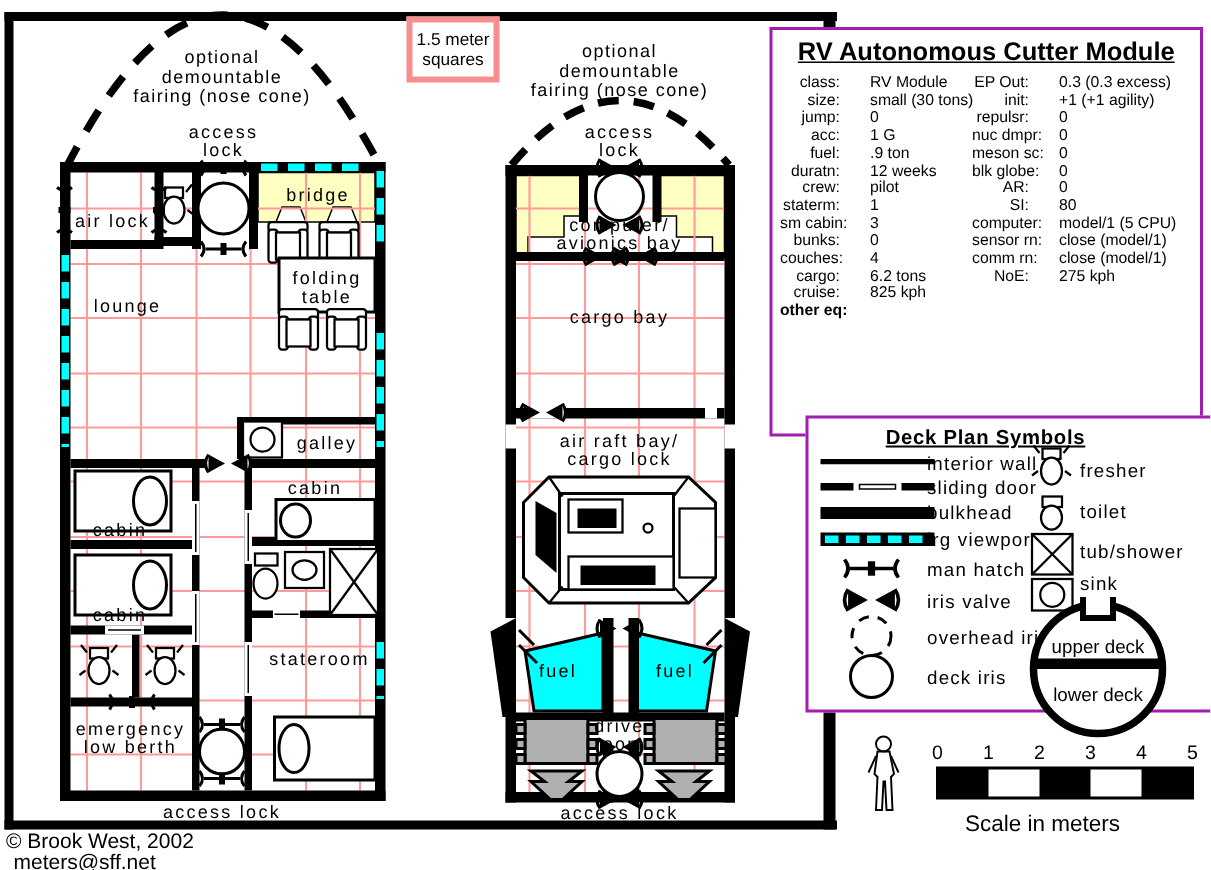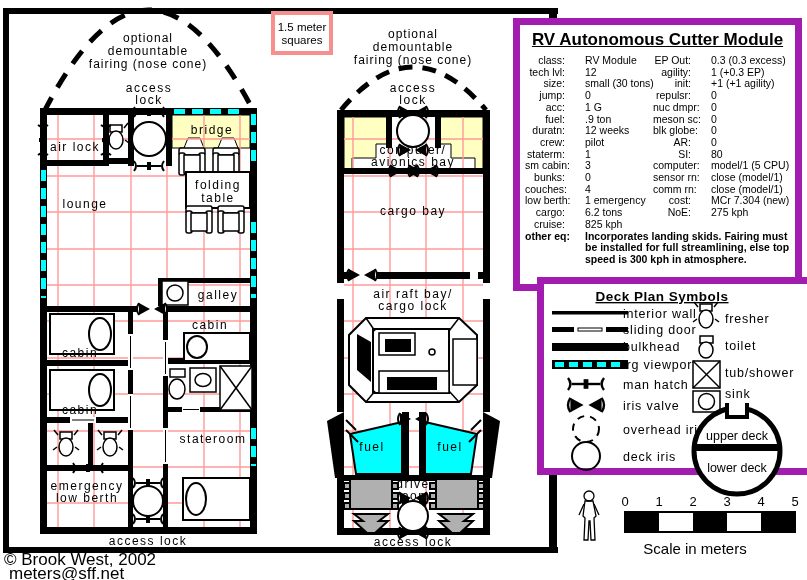--- a/index.html
+++ b/index.html
@@ -1,36 +1,36 @@
 <!DOCTYPE html>
 <html><head>
 <meta charset="utf-8">
 <style>
   html,body{margin:0;padding:0;background:#fff;}
   #root{position:relative;width:807px;height:580px;background:#fff;overflow:hidden;
         font-family:"Liberation Sans",sans-serif;color:#000;}
   svg text{fill:#000;}
   .pl{font-family:"Liberation Sans",sans-serif;font-size:12px;letter-spacing:1.5px;text-anchor:middle;}
   .fairing{font-size:12px;letter-spacing:1px;}
-  .panel{position:absolute;background:#fff;border:7px solid #a21caf;box-sizing:border-box;}
+  .panel{position:absolute;background:#fff;border:2px solid #a21caf;box-sizing:border-box;}
   #stats{left:513px;top:18px;width:289px;height:273px;padding:2px 5px 2px 5px;z-index:5;}
   .stats-title{font-size:17px;font-weight:bold;text-align:center;text-decoration:underline;margin:3px 0 5px 0;}
   .srow{display:grid;grid-template-columns:60px 68px 58px 1fr;font-size:10.5px;line-height:11.7px;}
   .sl{text-align:right;padding-right:20px;white-space:nowrap;}
   .sv{white-space:nowrap;}
   .other{display:grid;grid-template-columns:60px 1fr;font-size:10.5px;line-height:11.8px;font-weight:bold;}
   .other .sl{align-self:start;}
   #symbols{left:537px;top:277px;width:296px;height:198px;z-index:6;overflow:visible;}
   .sym{font-family:"Liberation Sans",sans-serif;font-size:12.5px;letter-spacing:0.8px;}
   .symt{font-size:13.5px;font-weight:bold;text-decoration:underline;text-anchor:middle;letter-spacing:0.5px;}
   .symc{text-anchor:middle;font-size:12.5px;}
   #sqnote{position:absolute;left:271px;top:11px;width:62px;height:44px;border:4px solid #F78F8F;
           box-sizing:border-box;background:#fff;z-index:4;text-align:center;font-size:11.5px;line-height:13px;padding-top:6px;}
   #scalearea{position:absolute;left:575px;top:488px;width:232px;height:92px;z-index:6;}
-  #footer{position:absolute;left:4px;top:553px;font-size:17px;line-height:14px;z-index:7;}
+  #footer{position:absolute;left:4px;top:553px;font-size:14px;line-height:14px;z-index:7;}
   .fw{fill:#fff;stroke:#000;stroke-width:2;}
   .thin{fill:#fff;stroke:#000;stroke-width:1.5;}
 </style>
 </head>
 <body>
 
 <div id="root">
 
 <svg width="807" height="580" viewBox="0 0 807 580" style="position:absolute;left:0;top:0;z-index:1">
   <defs>
@@ -320,26 +320,20 @@
 <div id="stats" class="panel">
   <div class="stats-title">RV Autonomous Cutter Module</div>
   <div>
     <div class="srow">
           <span class="sl">class:</span>
           <span class="sv">RV Module</span>
           <span class="sl">EP Out:</span>
           <span class="sv">0.3 (0.3 excess)</span>
         </div>
     <div class="srow">
-          <span class="sl">tech lvl:</span>
-          <span class="sv">12</span>
-          <span class="sl">agility:</span>
-          <span class="sv">1 (+0.3 EP)</span>
-        </div>
-    <div class="srow">
           <span class="sl">size:</span>
           <span class="sv">small (30 tons)</span>
           <span class="sl">init:</span>
           <span class="sv">+1 (+1 agility)</span>
         </div>
     <div class="srow">
           <span class="sl">jump:</span>
           <span class="sv">0</span>
           <span class="sl">repulsr:</span>
           <span class="sv">0</span>
@@ -386,40 +380,33 @@
           <span class="sl">sensor rn:</span>
           <span class="sv">close (model/1)</span>
         </div>
     <div class="srow">
           <span class="sl">couches:</span>
           <span class="sv">4</span>
           <span class="sl">comm rn:</span>
           <span class="sv">close (model/1)</span>
         </div>
     <div class="srow">
-          <span class="sl">low berth:</span>
-          <span class="sv">1 emergency</span>
-          <span class="sl">cost:</span>
-          <span class="sv">MCr 7.304 (new)</span>
-        </div>
-    <div class="srow">
           <span class="sl">cargo:</span>
           <span class="sv">6.2 tons</span>
           <span class="sl">NoE:</span>
           <span class="sv">275 kph</span>
         </div>
     <div class="srow">
           <span class="sl">cruise:</span>
           <span class="sv">825 kph</span>
           <span class="sl"></span>
           <span class="sv"></span>
         </div>
     <div class="other">
           <span class="sl">other eq:</span>
-          <span>Incorporates landing skids. Fairing must be installed for full streamlining, else top speed is 300 kph in atmosphere.</span>
         </div>
   </div>
 </div>
 
 <div id="symbols" class="panel">
   <svg width="248" height="215" viewBox="0 0 248 215" style="overflow:visible">
     <defs>
       <g id="bowtie2">
         <path d="M-2,0 L-13,-6 L-13,6 Z M2,0 L13,-6 L13,6 Z" fill="#000"></path>
         <path d="M-13,-6 Q-17,0 -13,6 M13,-6 Q17,0 13,6" stroke="#000" stroke-width="2" fill="none"></path>

